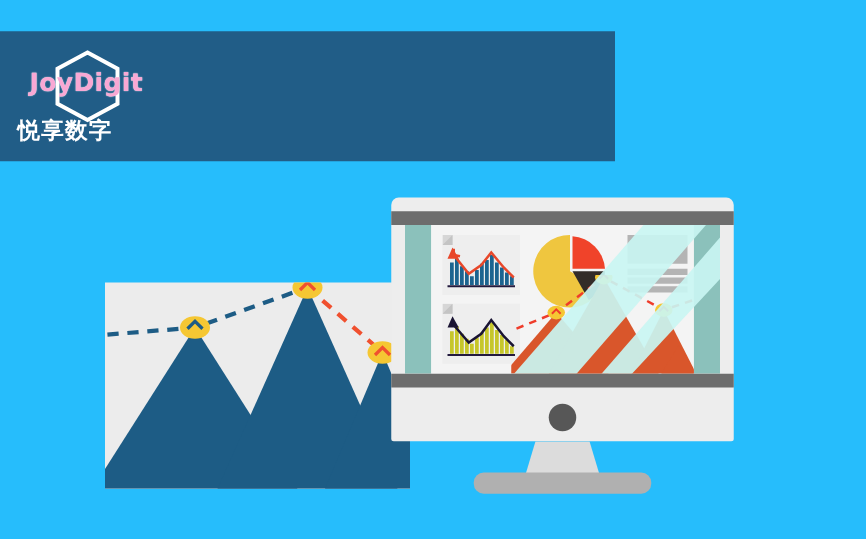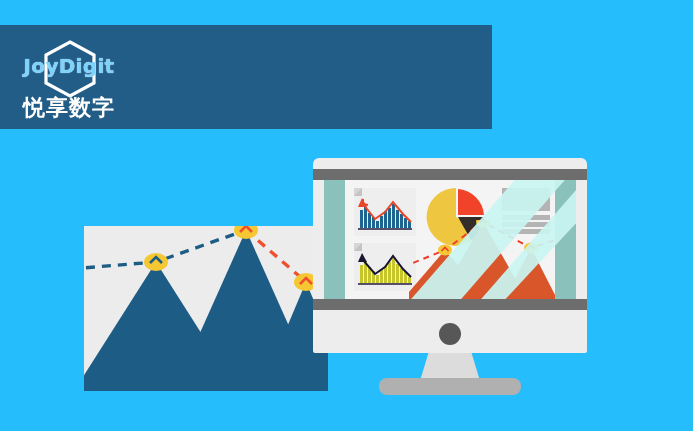--- a/index.html
+++ b/index.html
@@ -41,40 +41,39 @@
     top: 0px;
     width: 56px;
     height: 60px;
   }
   #logo-word {
     position: absolute;
     left: 0;
     top: 17px;
     width: 110px;
     text-align: center;
-    color: #7dd3fc;
+    color: #f9a8d4;
     font-size: 20px;
     font-weight: bold;
     letter-spacing: 0.3px;
     font-family: "DejaVu Sans", sans-serif;
     line-height: 1;
     text-shadow: 0 0 1px #ffffff;
   }
   #logo-cn {
     position: absolute;
     left: 0;
     top: 58px;
     width: 110px;
-    text-align: center;
     color: #ffffff;
-    font-size: 22px;
+    font-size: 18px;
     font-weight: bold;
     letter-spacing: 1px;
     line-height: 1;
-    font-family: Liberation Sans, sans-serif;
+    font-family: Liberation Mono, monospace;
   }
   #banner-title {
     position: absolute;
     left: 133px;
     top: 28px;
     color: #ffffff;
     font-size: 52px;
     font-weight: bold;
     letter-spacing: 3px;
     line-height: 1;

